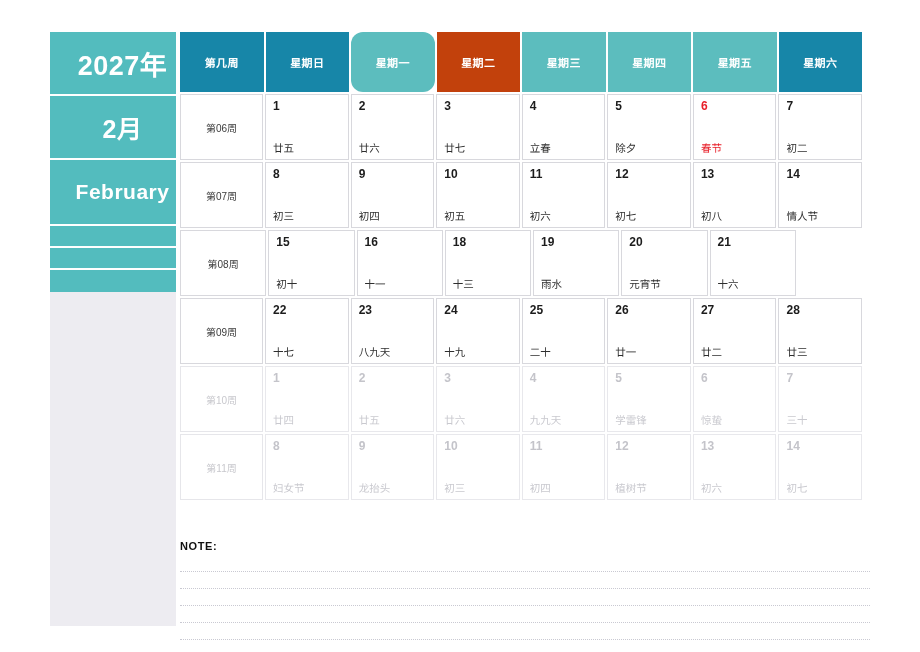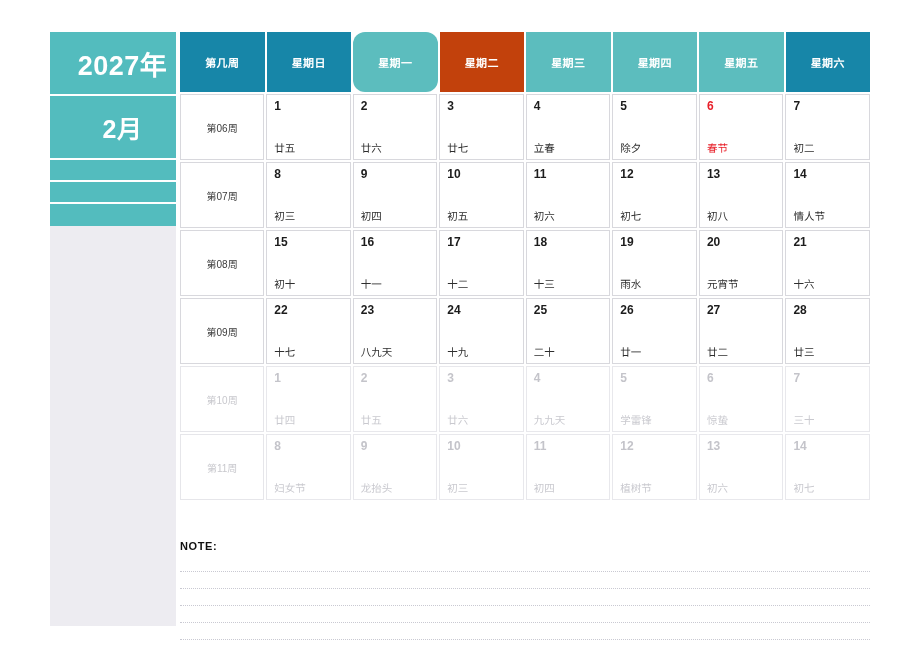--- a/index.html
+++ b/index.html
@@ -61,21 +61,21 @@
     display: flex;
     width: 690px;
   }
 
   .cell {
     width: 86.25px;
     margin-right: 2px;
     margin-bottom: 2px;
     position: relative;
   }
-  .cell:last-child { margin-right: 0; }
+  .cell:last-child { margin-right: 8px; }
 
   
   .row.head .cell {
     height: 60px;
     background: #5cbdbe;
     display: flex;
     align-items: center;
     justify-content: center;
     color: #ffffff;
     font-size: 11px;
@@ -151,20 +151,21 @@
   }
 </style>
 </head>
 <body>
 
 <div id="page">
 
   <div id="sidebar" style="background: rgb(237, 236, 241);">
       <div class="side-band year" style="background: rgb(83, 188, 190);">2027年</div>
       <div class="side-band month" style="background: rgb(83, 188, 190);">2月</div>
+      <div class="side-band enname" style="background: rgb(83, 188, 190);">February</div>
       <div class="side-band blank" style="background: rgb(83, 188, 190);"></div>
       <div class="side-band blank" style="background: rgb(83, 188, 190);"></div>
       <div class="side-band blank last" style="background: rgb(83, 188, 190);"></div>
     </div>
 
   <div id="grid">
     <div class="row head" id="header-row">
         <div class="cell dark" style="background: rgb(23, 134, 168);">第几周</div>
         <div class="cell dark" style="background: rgb(23, 134, 168);">星期日</div>
         <div class="cell" style="background: rgb(92, 189, 190); border-radius: 12px;">星期一</div>
@@ -241,24 +242,20 @@
           <div class="cell weeknum">第08周</div>
           <div class="cell day">
             <div class="daynum">15</div>
             <div class="lunar">初十</div>
           </div>
           <div class="cell day">
             <div class="daynum">16</div>
             <div class="lunar">十一</div>
           </div>
           <div class="cell day">
-            <div class="daynum">17</div>
-            <div class="lunar">十二</div>
-          </div>
-          <div class="cell day">
             <div class="daynum">18</div>
             <div class="lunar">十三</div>
           </div>
           <div class="cell day">
             <div class="daynum">19</div>
             <div class="lunar">雨水</div>
           </div>
           <div class="cell day">
             <div class="daynum">20</div>
             <div class="lunar">元宵节</div>

